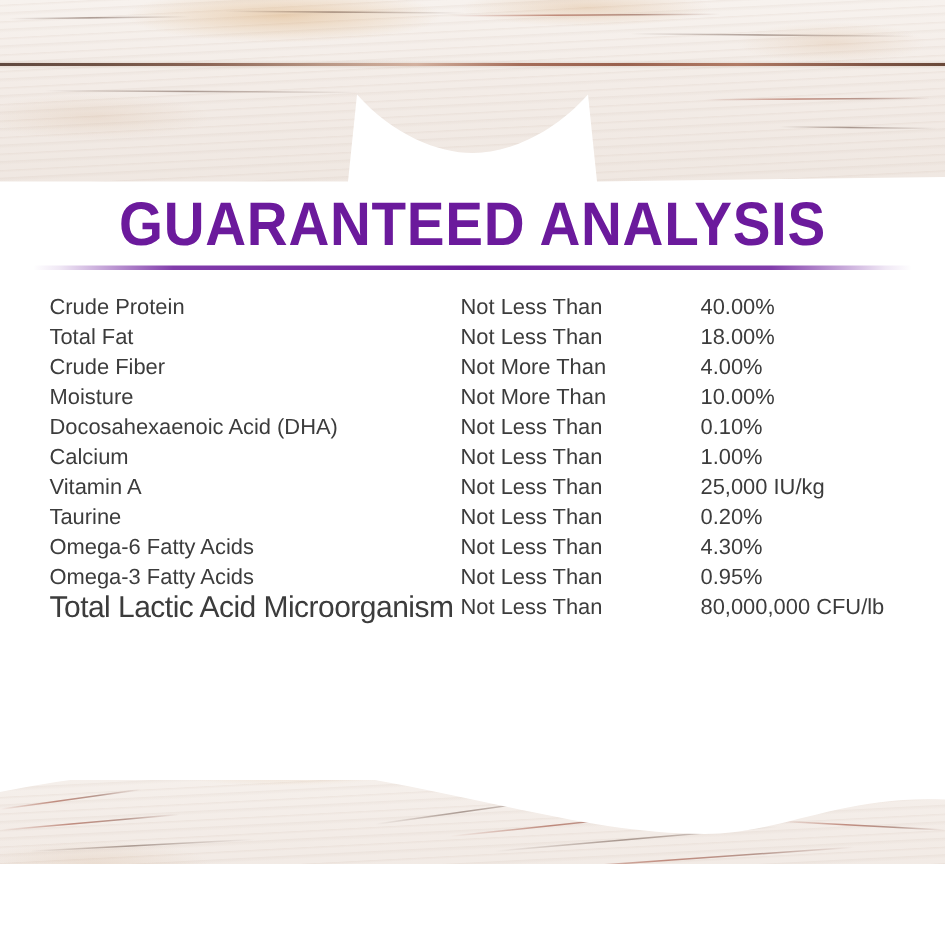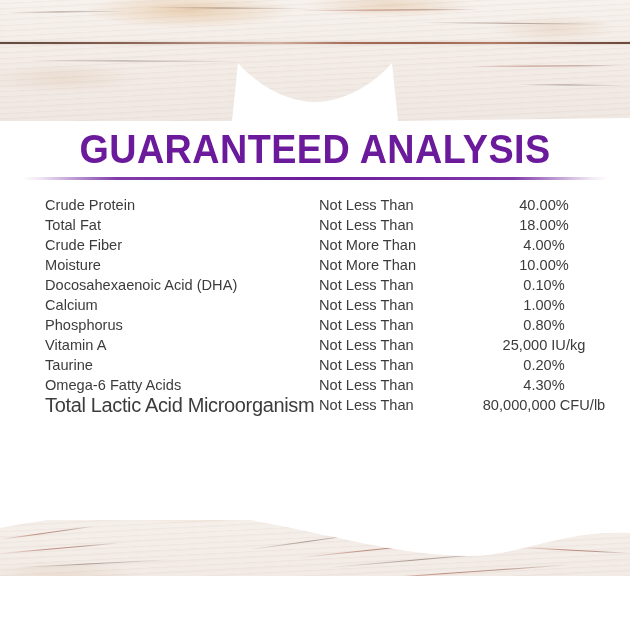--- a/index.html
+++ b/index.html
@@ -153,32 +153,31 @@
   
   .analysis-table {
     position: absolute;
     left: 33px;
     top: 195px;
     width: 564px;
     border-collapse: collapse;
     color: #3c3c3c;
     font-family: "Liberation Sans", sans-serif;
     font-size: 14.6px;
-    margin-left: 12px;
   }
   .analysis-table td {
     padding: 0;
     height: 20px;
     line-height: 20px;
     vertical-align: middle;
     white-space: nowrap;
   }
   .col-name   { width: 274px; text-align: left; }
   .col-qual   { width: 160px; text-align: left; }
-  .col-value  { width: 130px; text-align: center; }
+  .col-value  { width: 130px; text-align: left; }
 
   .tight { letter-spacing: -0.35px; font-size: 20px; }
 </style>
 </head>
 <body>
 
 <div id="page">
 
   <div class="wood-layer wood-top">
     <div class="wood-fill"></div>
@@ -273,38 +272,38 @@
           <td class="col-name">Docosahexaenoic Acid (DHA)</td>
           <td class="col-qual">Not Less Than</td>
           <td class="col-value">0.10%</td>
         </tr>
         <tr>
           <td class="col-name">Calcium</td>
           <td class="col-qual">Not Less Than</td>
           <td class="col-value">1.00%</td>
         </tr>
         <tr>
-          <td class="col-name">Phosphorus</td>
-          <td class="col-qual">Not Less Than</td>
-          <td class="col-value">0.80%</td>
-        </tr>
-        <tr>
           <td class="col-name">Vitamin A</td>
           <td class="col-qual">Not Less Than</td>
           <td class="col-value">25,000 IU/kg</td>
         </tr>
         <tr>
           <td class="col-name">Taurine</td>
           <td class="col-qual">Not Less Than</td>
           <td class="col-value">0.20%</td>
         </tr>
         <tr>
           <td class="col-name">Omega-6 Fatty Acids</td>
           <td class="col-qual">Not Less Than</td>
           <td class="col-value">4.30%</td>
+        </tr>
+        <tr>
+          <td class="col-name">Omega-3 Fatty Acids</td>
+          <td class="col-qual">Not Less Than</td>
+          <td class="col-value">0.95%</td>
         </tr>
         <tr>
           <td class="col-name tight">Total Lactic Acid Microorganism</td>
           <td class="col-qual">Not Less Than</td>
           <td class="col-value">80,000,000 CFU/lb</td>
         </tr>
       </tbody>
   </table>
 
 </div>

